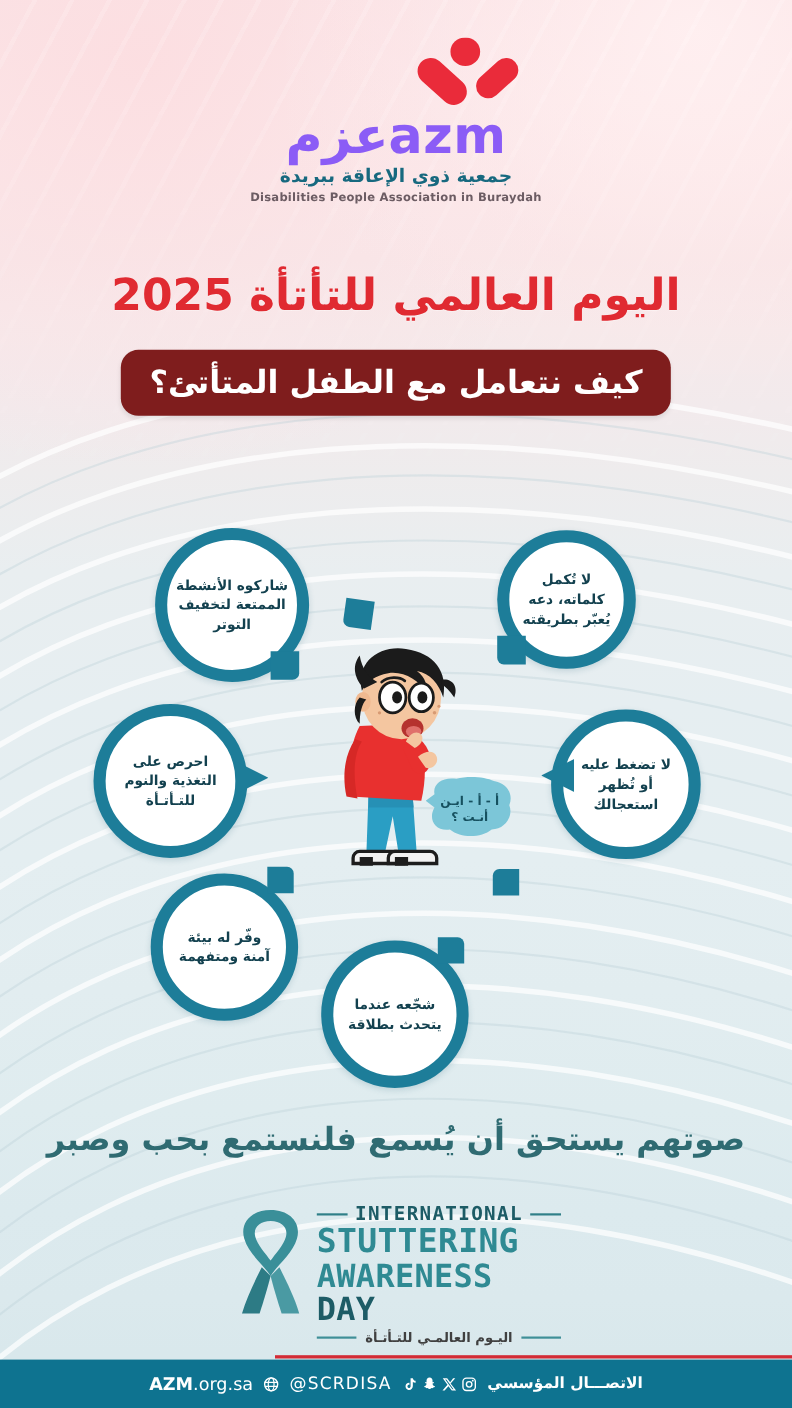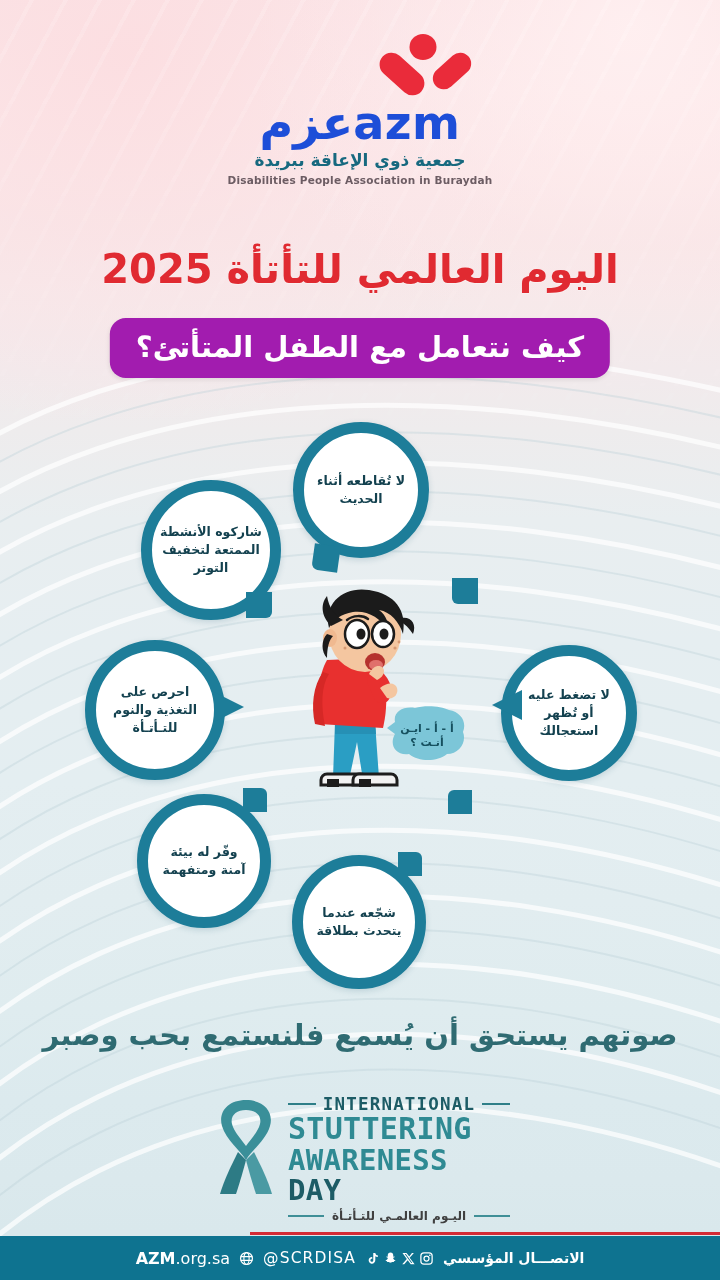--- a/index.html
+++ b/index.html
@@ -39,42 +39,42 @@
             mask-image:linear-gradient(180deg, rgba(0,0,0,.55), rgba(0,0,0,0) 95%);
   }
   
   .bg-waves{position:absolute;left:0;top:300px;width:720px;height:980px;opacity:.85;}
   
   .logo-wrap{position:absolute;left:0;right:0;top:34px;height:160px;}
   .logo-inner{width:300px;margin:0 auto;position:relative;height:160px;}
   .logo-mark{position:absolute;left:150px;top:0;width:120px;height:74px;}
   .logo-word{
     position:absolute;left:0;right:0;top:66px;text-align:center;
-    font-size:46px;letter-spacing:.5px;color:#1d4ed8;font-weight:700;
+    font-size:46px;letter-spacing:.5px;color:#8b5cf6;font-weight:700;
     line-height:1;
   }
   .logo-word .lat{font-family:"DejaVu Sans",sans-serif;}
   .logo-ar-1{
     position:absolute;left:0;right:0;top:116px;text-align:center;
     font-size:17px;color:#17697f;font-weight:700;letter-spacing:0;
   }
   .logo-ar-2{
     position:absolute;left:0;right:0;top:140px;text-align:center;
     font-size:10.5px;color:#6c5c63;font-weight:700;letter-spacing:.2px;
     direction:ltr;
   }
   
   .main-title{
     position:absolute;left:0;right:0;top:246px;text-align:center;
     font-size:40px;font-weight:700;color:#e02a31;letter-spacing:0;
     text-shadow:0 1px 0 rgba(255,255,255,.35);
   }
   .sub-banner{
     position:absolute;left:50%;transform:translateX(-50%);top:318px;
-    background:#a21caf;color:#ffffff;border-radius:16px;
+    background:#7f1d1d;color:#ffffff;border-radius:16px;
     padding:12px 26px 14px;font-size:29px;font-weight:700;white-space:nowrap;
     box-shadow:0 2px 4px rgba(0,0,0,.08);
   }
   
   .bubbles{position:absolute;left:0;top:400px;width:720px;height:600px;}
   .bubble{
     position:absolute;border-radius:50%;
     background:#ffffff;
     border:11px solid #1d7d99;
     box-shadow:0 2px 6px rgba(30,90,110,.18), inset 0 0 0 3px #ffffff;
@@ -190,25 +190,25 @@
       <div class="logo-ar-1">جمعية ذوي الإعاقة ببريدة</div>
       <div class="logo-ar-2">Disabilities People Association in Buraydah</div>
     </div>
   </div>
 
   <div class="main-title">اليوم العالمي للتأتأة 2025</div>
   <div class="sub-banner">كيف نتعامل مع الطفل المتأتئ؟</div>
 
   <div class="bubbles">
 
-    <div class="bubble" style="left:293px;top:22px;width:136px;height:136px;">
-      <span>لا تُقاطعه أثناء الحديث</span>
-    </div>
     <div class="tail" style="left:313px;top:145px;border-radius:0 0 0 6px;transform:rotate(8deg);"></div>
 
+    <div class="bubble" style="left:452px;top:82px;width:126px;height:126px;">
+      <span>لا تُكمل كلماته، دعه يُعبّر بطريقته</span>
+    </div>
     <div class="tail" style="left:452px;top:178px;border-radius:0 0 0 6px;"></div>
 
     <div class="bubble" style="left:501px;top:245px;width:136px;height:136px;">
       <span>لا تضغط عليه أو تُظهر استعجالك</span>
     </div>
     <div class="tail" style="left:492px;top:290px;width:30px;height:30px;clip-path:polygon(100% 0,100% 100%,0 50%);"></div>
 
     <div class="tail" style="left:448px;top:390px;width:24px;height:24px;border-radius:6px 0 0 0;"></div>
 
     <div class="bubble" style="left:292px;top:455px;width:134px;height:134px;">

